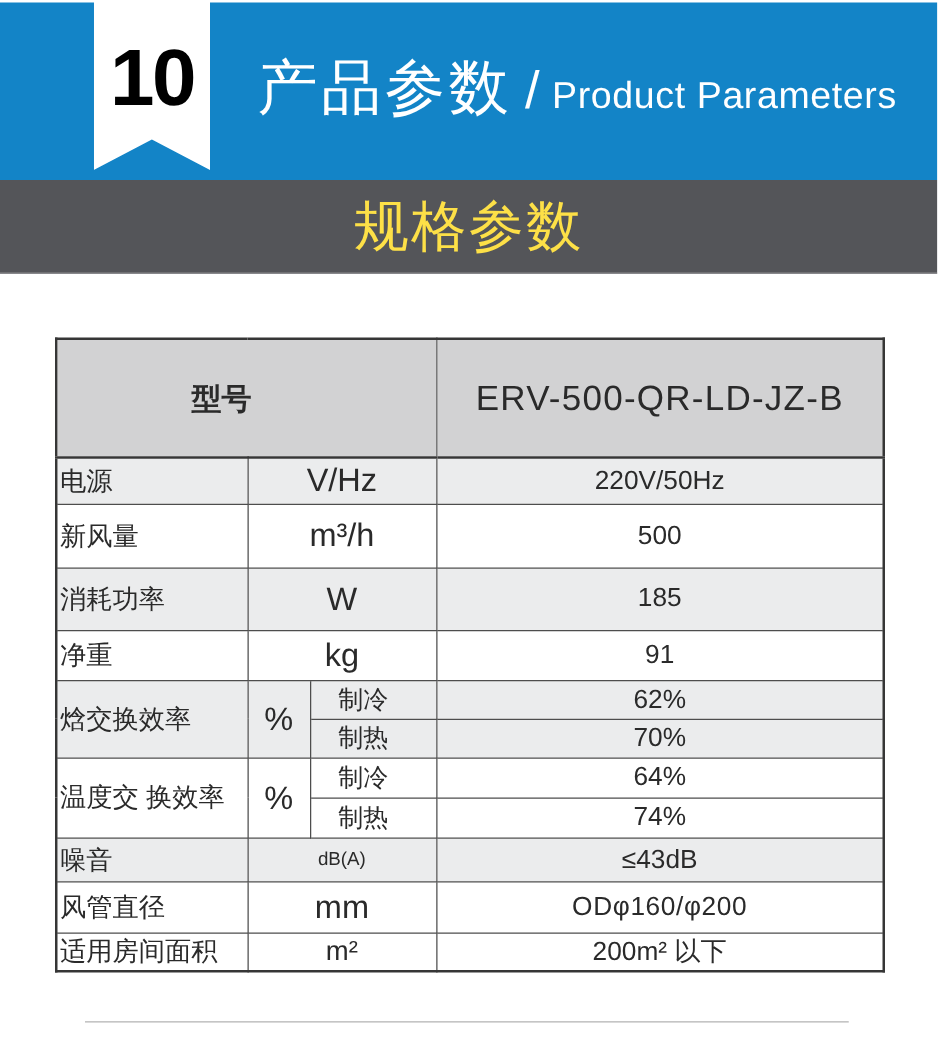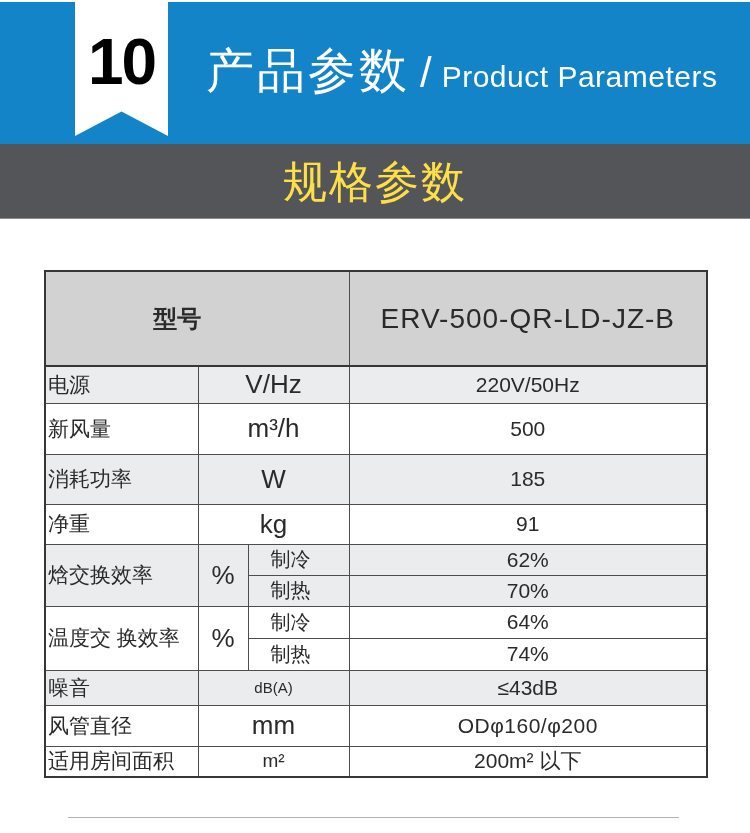--- a/index.html
+++ b/index.html
@@ -60,21 +60,21 @@
   tr.hd td { border-bottom:2px solid #363636; background:#D2D2D3; }
   .hd-label { font-size:24px; font-weight:bold; text-align:center; padding-right:40px; }
   .hd-value { font-size:28px; text-align:center; letter-spacing:1px;margin-left:12px; }
 
   .c-label { font-size:21px; text-align:left; padding-left:2px; }
   .c-unit  { font-size:26px; text-align:center; }
   .c-mode  { font-size:20px; text-align:left; padding-left:22px; }
   .c-value { font-size:21px; text-align:center; }
 
   .u-small { font-size:15px; }   
-  .u-m2    { font-size:19px; }   
+  .u-m2    { font-size:22px; }   
   .v-od    { font-size:21px; letter-spacing:0.5px; }
 
   tr.shade td { background:#EBECED; }
   tr.plain td { background:#ffffff; }
 
   
   .footer-line {
     position:absolute; top:817px; left:68px; width:611px; height:1px;
     background:#b3b3b3;
   }

